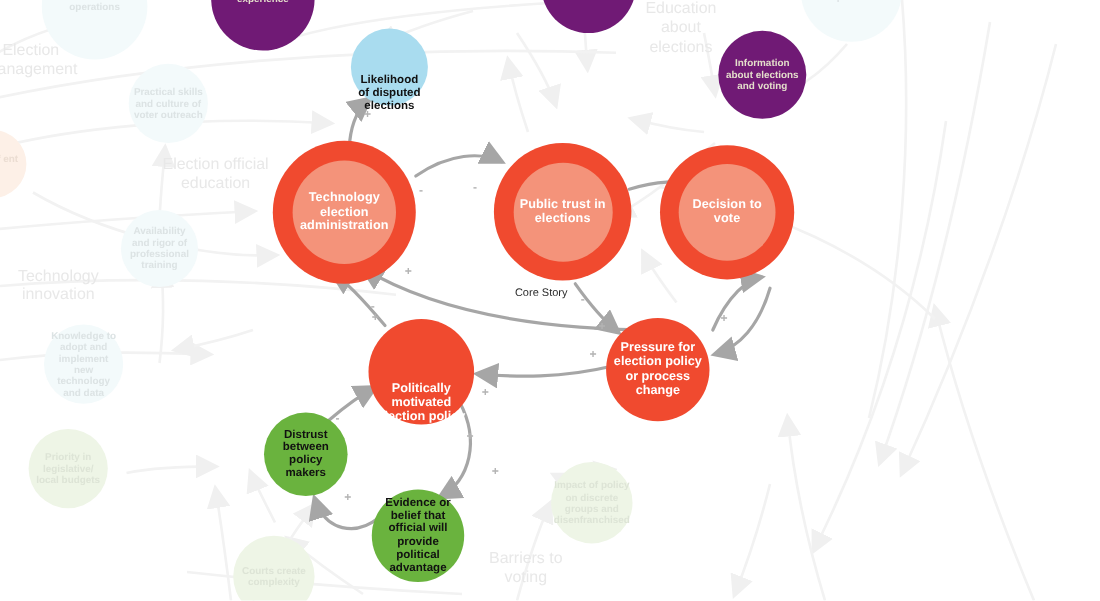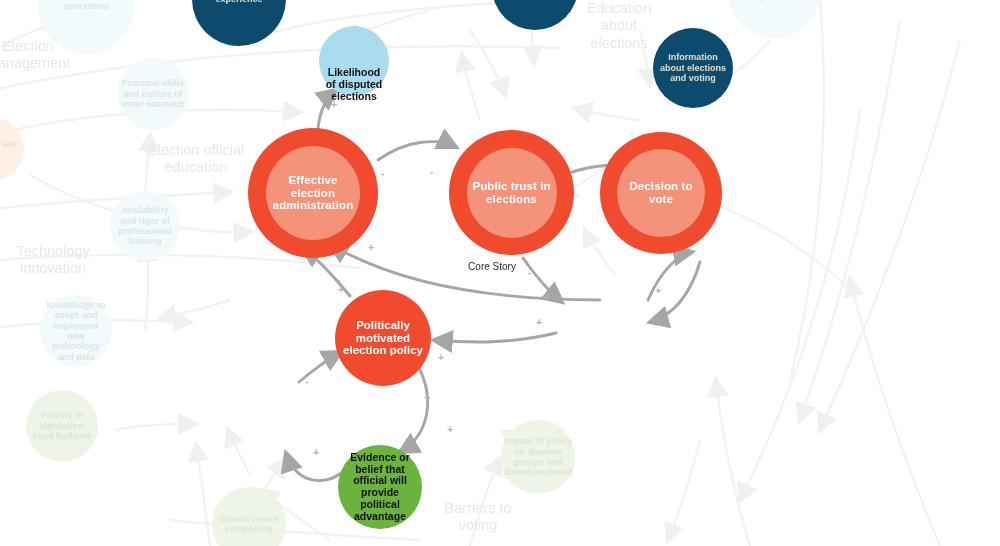--- a/index.html
+++ b/index.html
@@ -24,21 +24,21 @@
   .green .lbl{color:#111111;font-weight:bold;font-size:10.5px;}
 
   .blue{background:#A9DCEF;}
   .blue .lbl{color:#111111;font-weight:bold;font-size:10.5px;margin-top:48px;}
 
   
   .ghost{opacity:1;}
   .ghost .lbl{font-weight:bold;font-size:9px;line-height:1.15;}
   .g-teal{background:#F3FAFB;}
   .g-teal .lbl{color:#DCE3E4;}
-  .g-cream{background:#0c4a6e;}
+  .g-cream{background:#701a75;}
   .g-cream .lbl{color:#E4DECB;}
   .g-green{background:#EEF5E6;}
   .g-green .lbl{color:#DDE4D6;}
   .g-peach{background:#FDF0E7;}
   .g-peach .lbl{color:#EBDDD2;}
 
   
   .caption{position:absolute;text-align:center;line-height:1.2;}
   .caption.dark{color:#2a2a2a;font-size:10px;}
   .caption.ghostcap{color:#E8E8E8;font-size:14.5px;}
@@ -228,45 +228,51 @@
     <span>-</span></div>
   <div class="sign" style="left:384px;top:463px;">
     <span>+</span></div>
   <div class="sign" style="left:447px;top:424px;">
     <span>+</span></div>
   <div class="sign" style="left:410px;top:344px;">
     <span>+</span></div>
 
   <div class="node core-ring" style="left:248px;top:128px;width:130px;height:130px;">
     <div class="inner" style="width:94px;height:94px;">
-      <span class="lbl">Effective election administration</span>
+      <span class="lbl">Technology election administration</span>
     </div>
   </div>
 
   <div class="node core-ring" style="left:449px;top:130px;width:125px;height:125px;">
     <div class="inner" style="width:90px;height:90px;justify-content:flex-end;">
       <span class="lbl">Public trust in elections</span>
     </div>
   </div>
 
   <div class="node core-ring" style="left:600px;top:132px;width:122px;height:122px;">
     <div class="inner" style="width:88px;height:88px;">
       <span class="lbl">Decision to vote</span>
     </div>
   </div>
 
-
-  <div class="node solid-red" style="left:335px;top:290px;width:96px;height:96px;">
+  <div class="node solid-red" style="left:551px;top:289px;width:94px;height:94px;">
+    <span class="lbl">Pressure for election policy or process change</span>
+  </div>
+
+  <div class="node solid-red" style="left:335px;top:290px;width:96px;height:96px;align-items:flex-end;">
     <span class="lbl">Politically motivated election policy</span>
   </div>
 
   <div class="node blue" style="left:319px;top:26px;width:70px;height:70px;">
     <span class="lbl">Likelihood of disputed elections</span>
   </div>
 
+  <div class="node green" style="left:240px;top:375px;width:76px;height:76px;">
+    <span class="lbl">Distrust between policy makers</span>
+  </div>
 
   <div class="node green" style="left:338px;top:445px;width:84px;height:84px;">
     <span class="lbl">Evidence or belief that official will provide political advantage</span>
   </div>
 
   <div class="caption dark" style="left:440px;top:261px;width:104px;">
     <span>Core Story</span>
   </div>
 
 </div>

